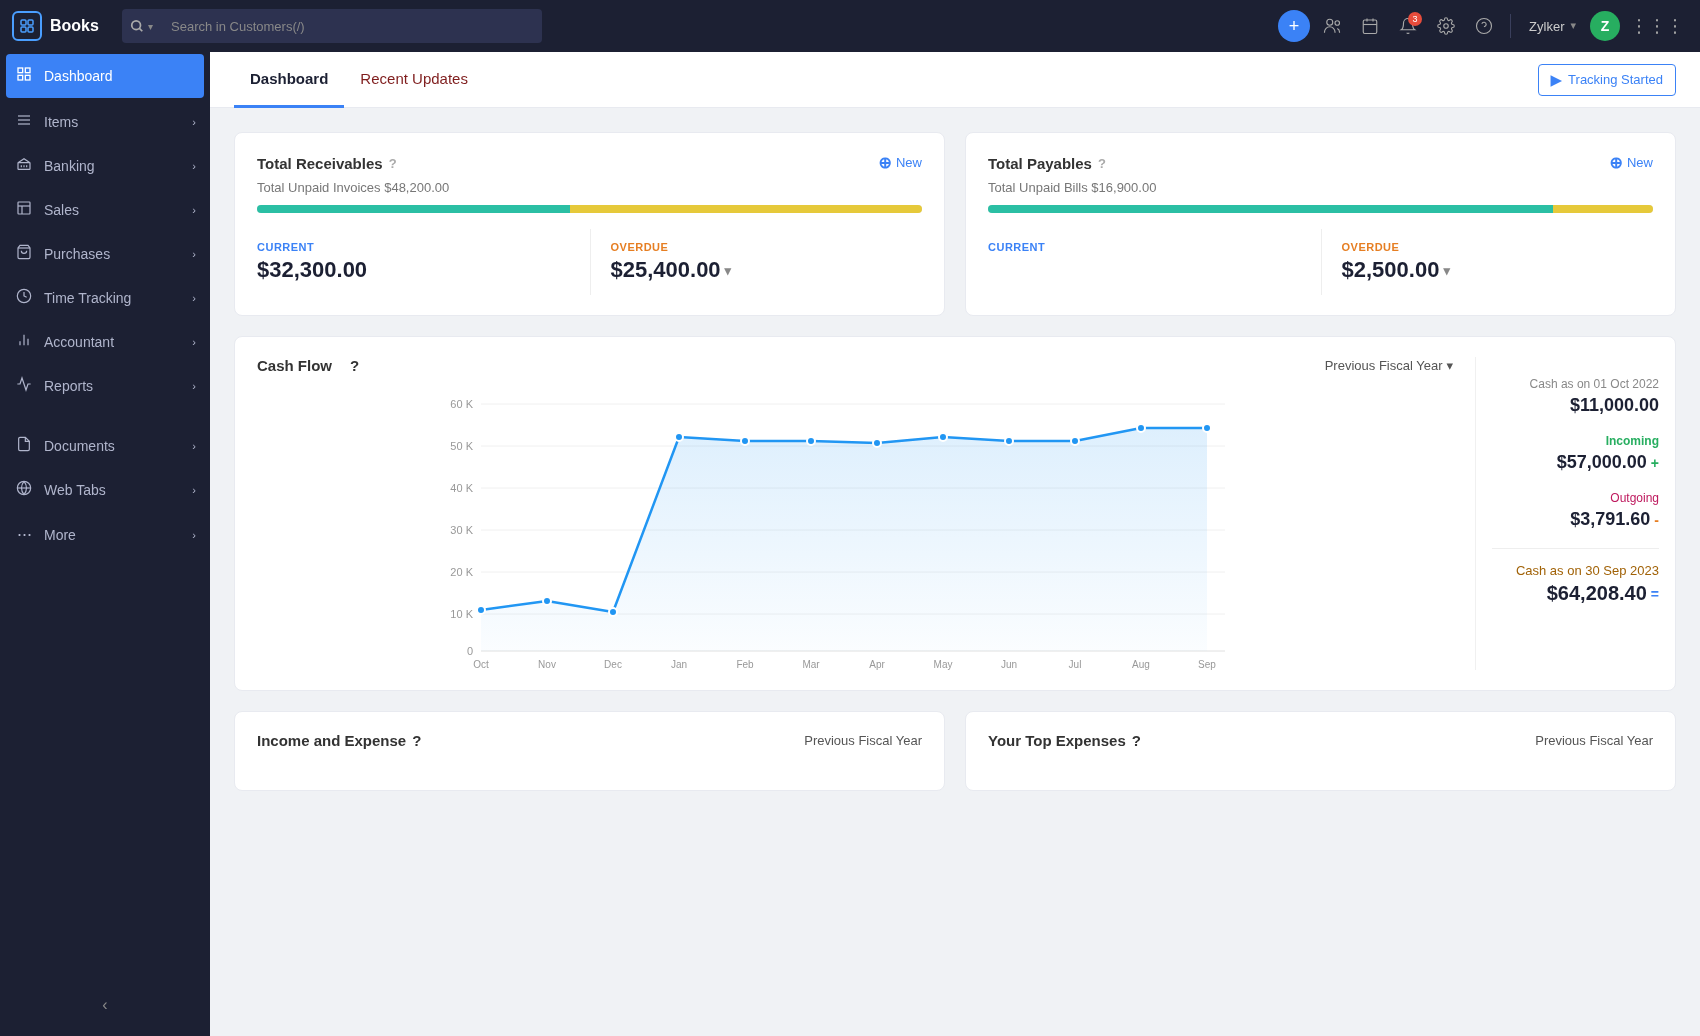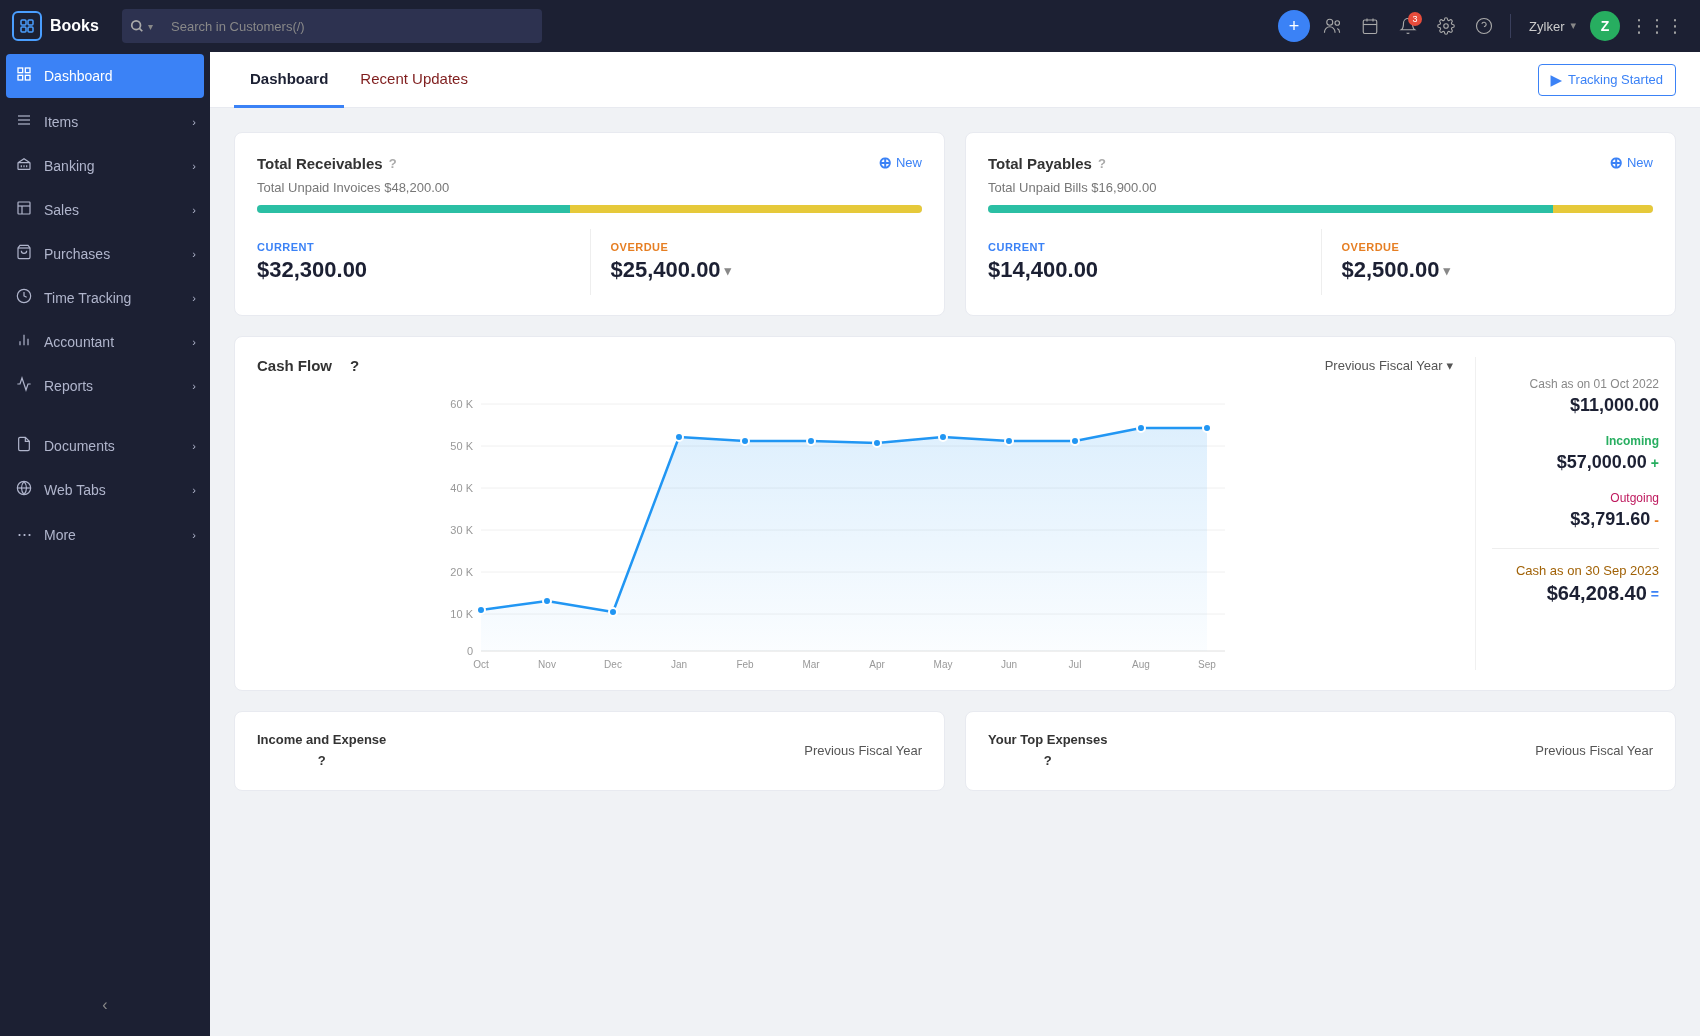--- a/index.html
+++ b/index.html
@@ -122,21 +122,21 @@
     .stat-label.final { color: #a16207; font-weight: 500; font-size: 13px; }
     .stat-value { font-size: 18px; font-weight: 600; color: #1c2033; display: flex; align-items: center; justify-content: flex-end; gap: 4px; }
     .stat-badge { color: #27ae60; font-size: 14px; }
     .stat-badge.minus { color: #e67e22; }
     .stat-badge.eq { color: #3b82f6; }
 
     
     .bottom-row { display: grid; grid-template-columns: 1fr 1fr; gap: 20px; }
     .bottom-card { background: #fff; border-radius: 8px; border: 1px solid #e8eaf0; padding: 20px 22px; min-height: 80px; }
     .bottom-card-header { display: flex; align-items: center; justify-content: space-between; }
-    .bottom-card-title { font-size: 13px; font-weight: 600; color: #333; display: flex; align-items: center; gap: 6px; flex-direction: column; }
+    .bottom-card-title { font-size: 15px; font-weight: 600; color: #333; display: flex; align-items: center; gap: 6px; }
   </style>
 </head>
 <body>
 
 <div class="topnav">
   <div class="topnav-logo">
     <div class="logo-icon">
       <svg width="16" height="16" viewBox="0 0 16 16" fill="none" xmlns="http://www.w3.org/2000/svg">
         <rect x="2" y="2" width="5" height="5" rx="1" stroke="#4a9eff" stroke-width="1.5"></rect>
         <rect x="9" y="2" width="5" height="5" rx="1" stroke="#4a9eff" stroke-width="1.5"></rect>
@@ -395,23 +395,20 @@
             </button>
           </div>
           <div class="card-subtitle">Total Unpaid Bills $16,900.00</div>
           <div class="progress-bar-wrap">
             <div class="pb-current" style="width: 85%;"></div>
             <div class="pb-overdue" style="width: 15%;"></div>
           </div>
           <div class="card-metrics">
             <div class="metric">
               <div class="metric-label current">CURRENT</div>
-              <div class="metric-value">
-                <span>$14,400.00</span>
-              </div>
             </div>
             <div class="metric" style="padding-left:20px; border-left:1px solid #eee;">
               <div class="metric-label overdue">OVERDUE</div>
               <div class="metric-value">
                 <span>$2,500.00</span>
                 <span class="dropdown-arrow">▾</span>
               </div>
             </div>
           </div>
         </div>

